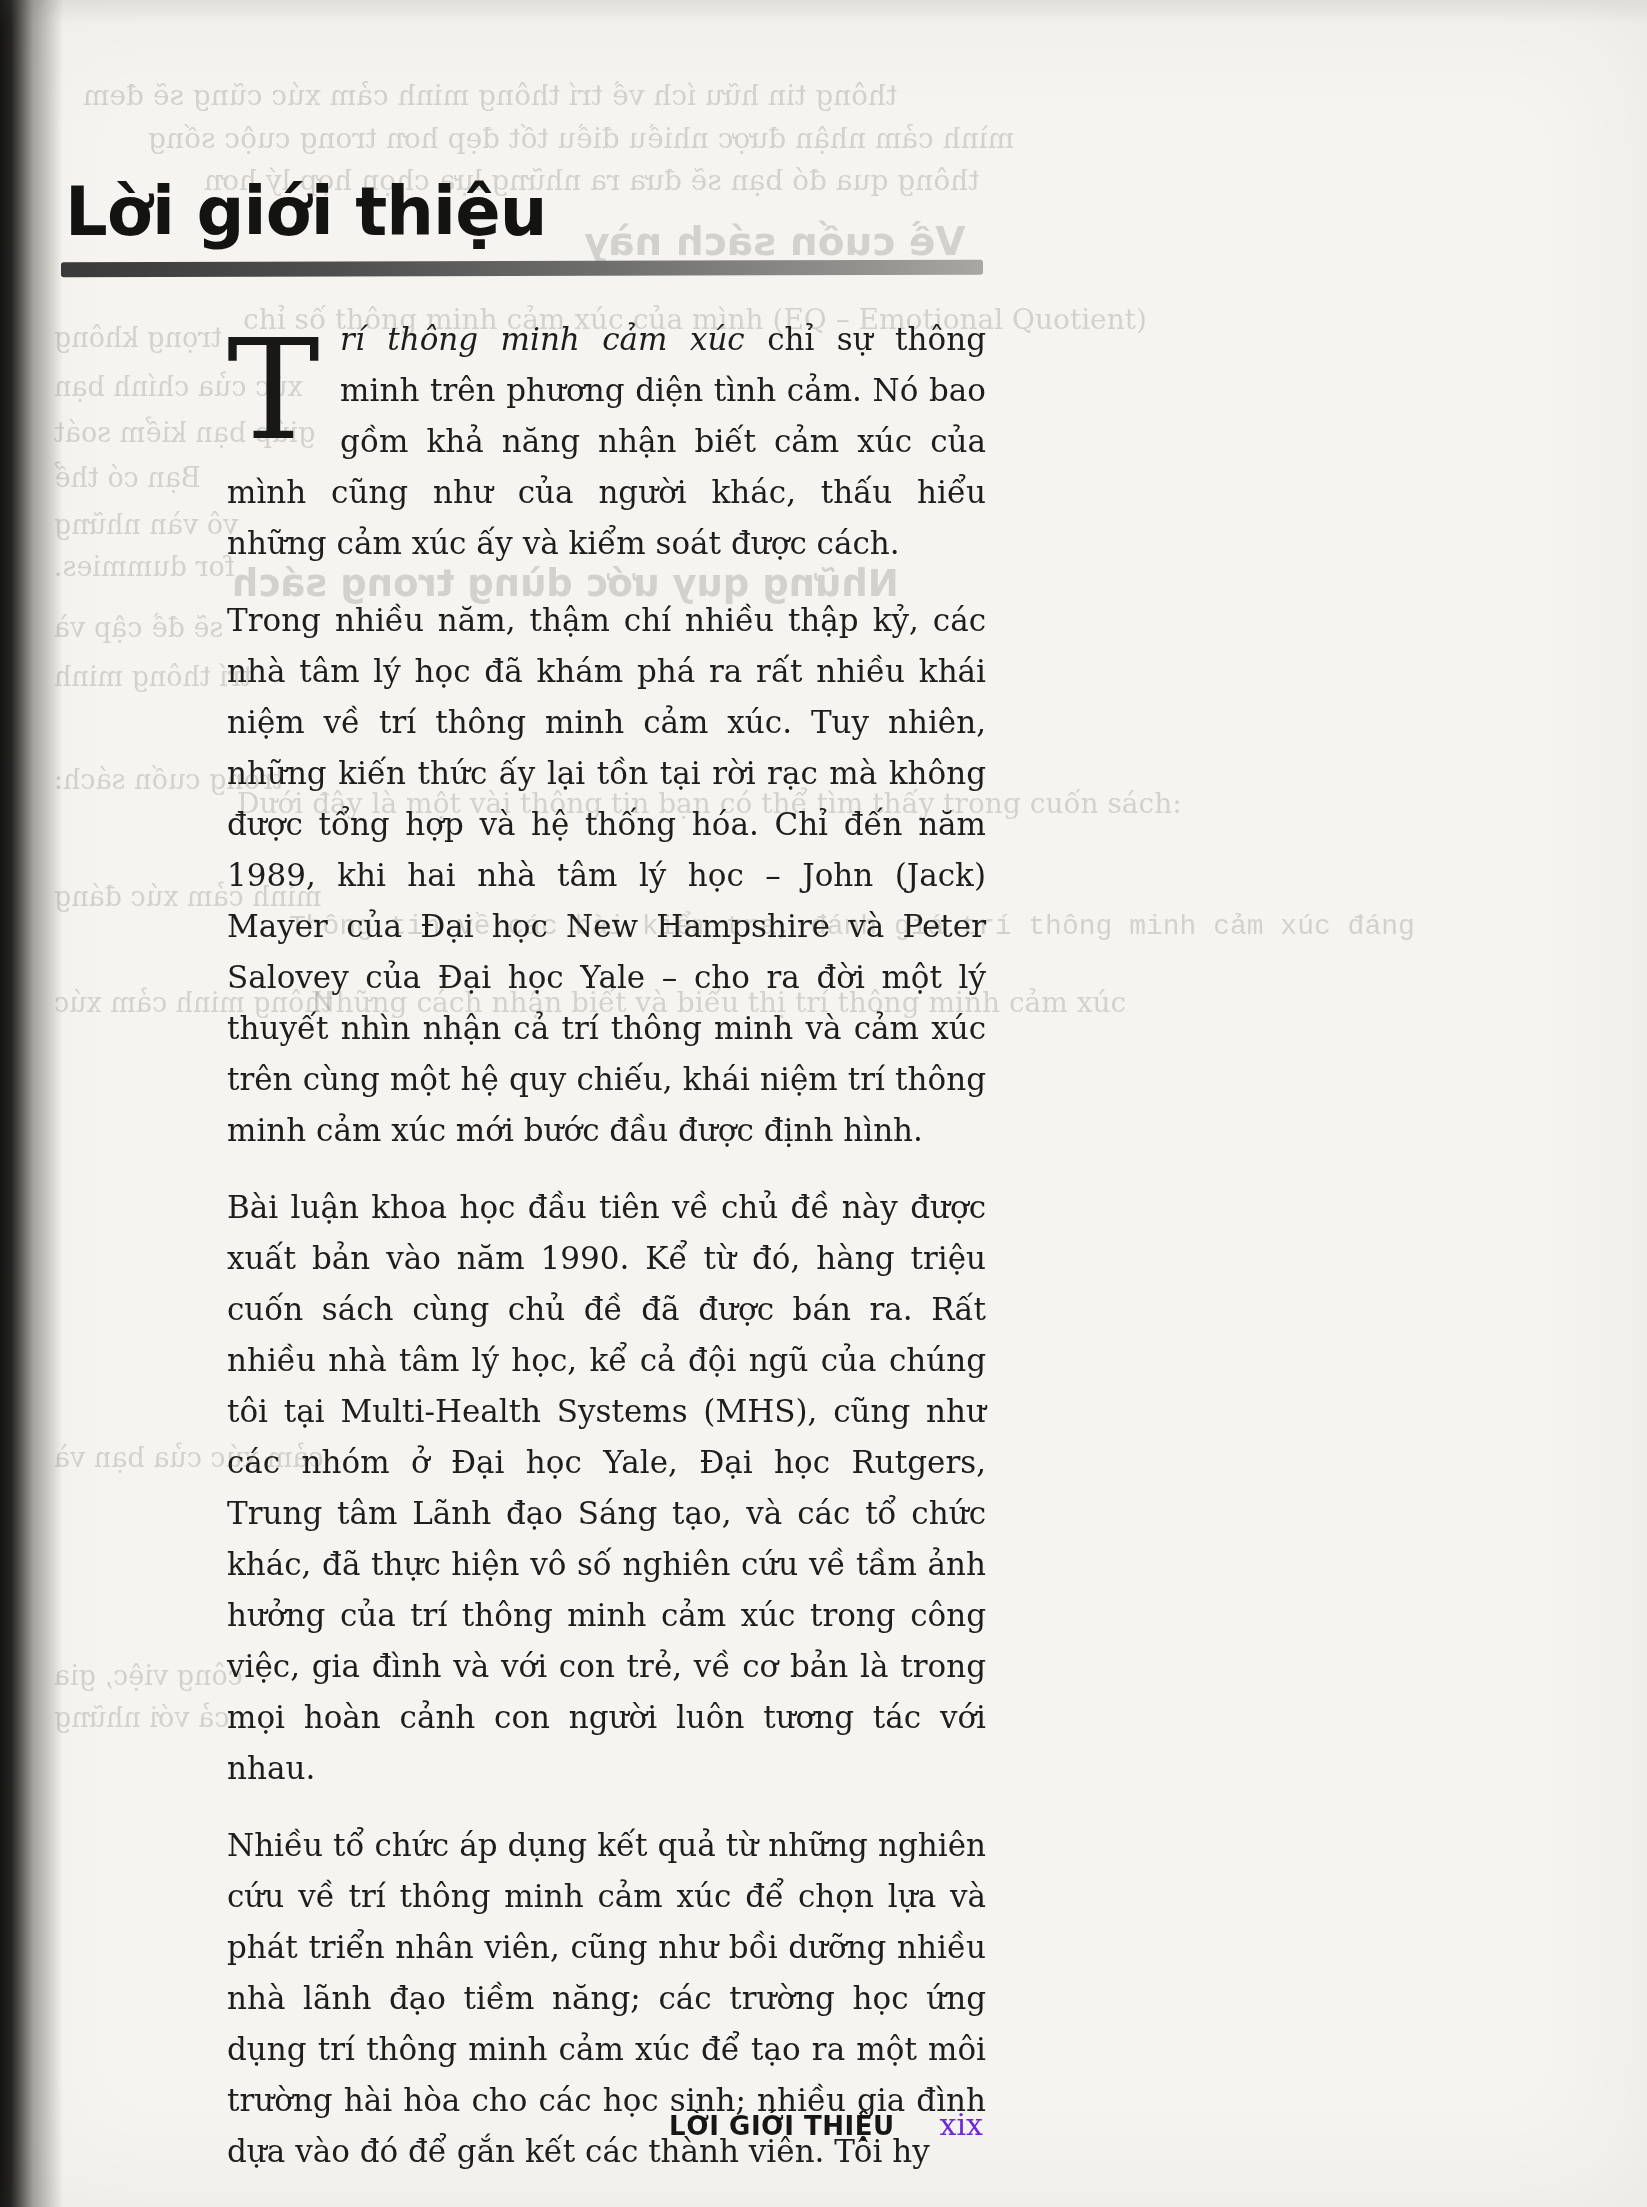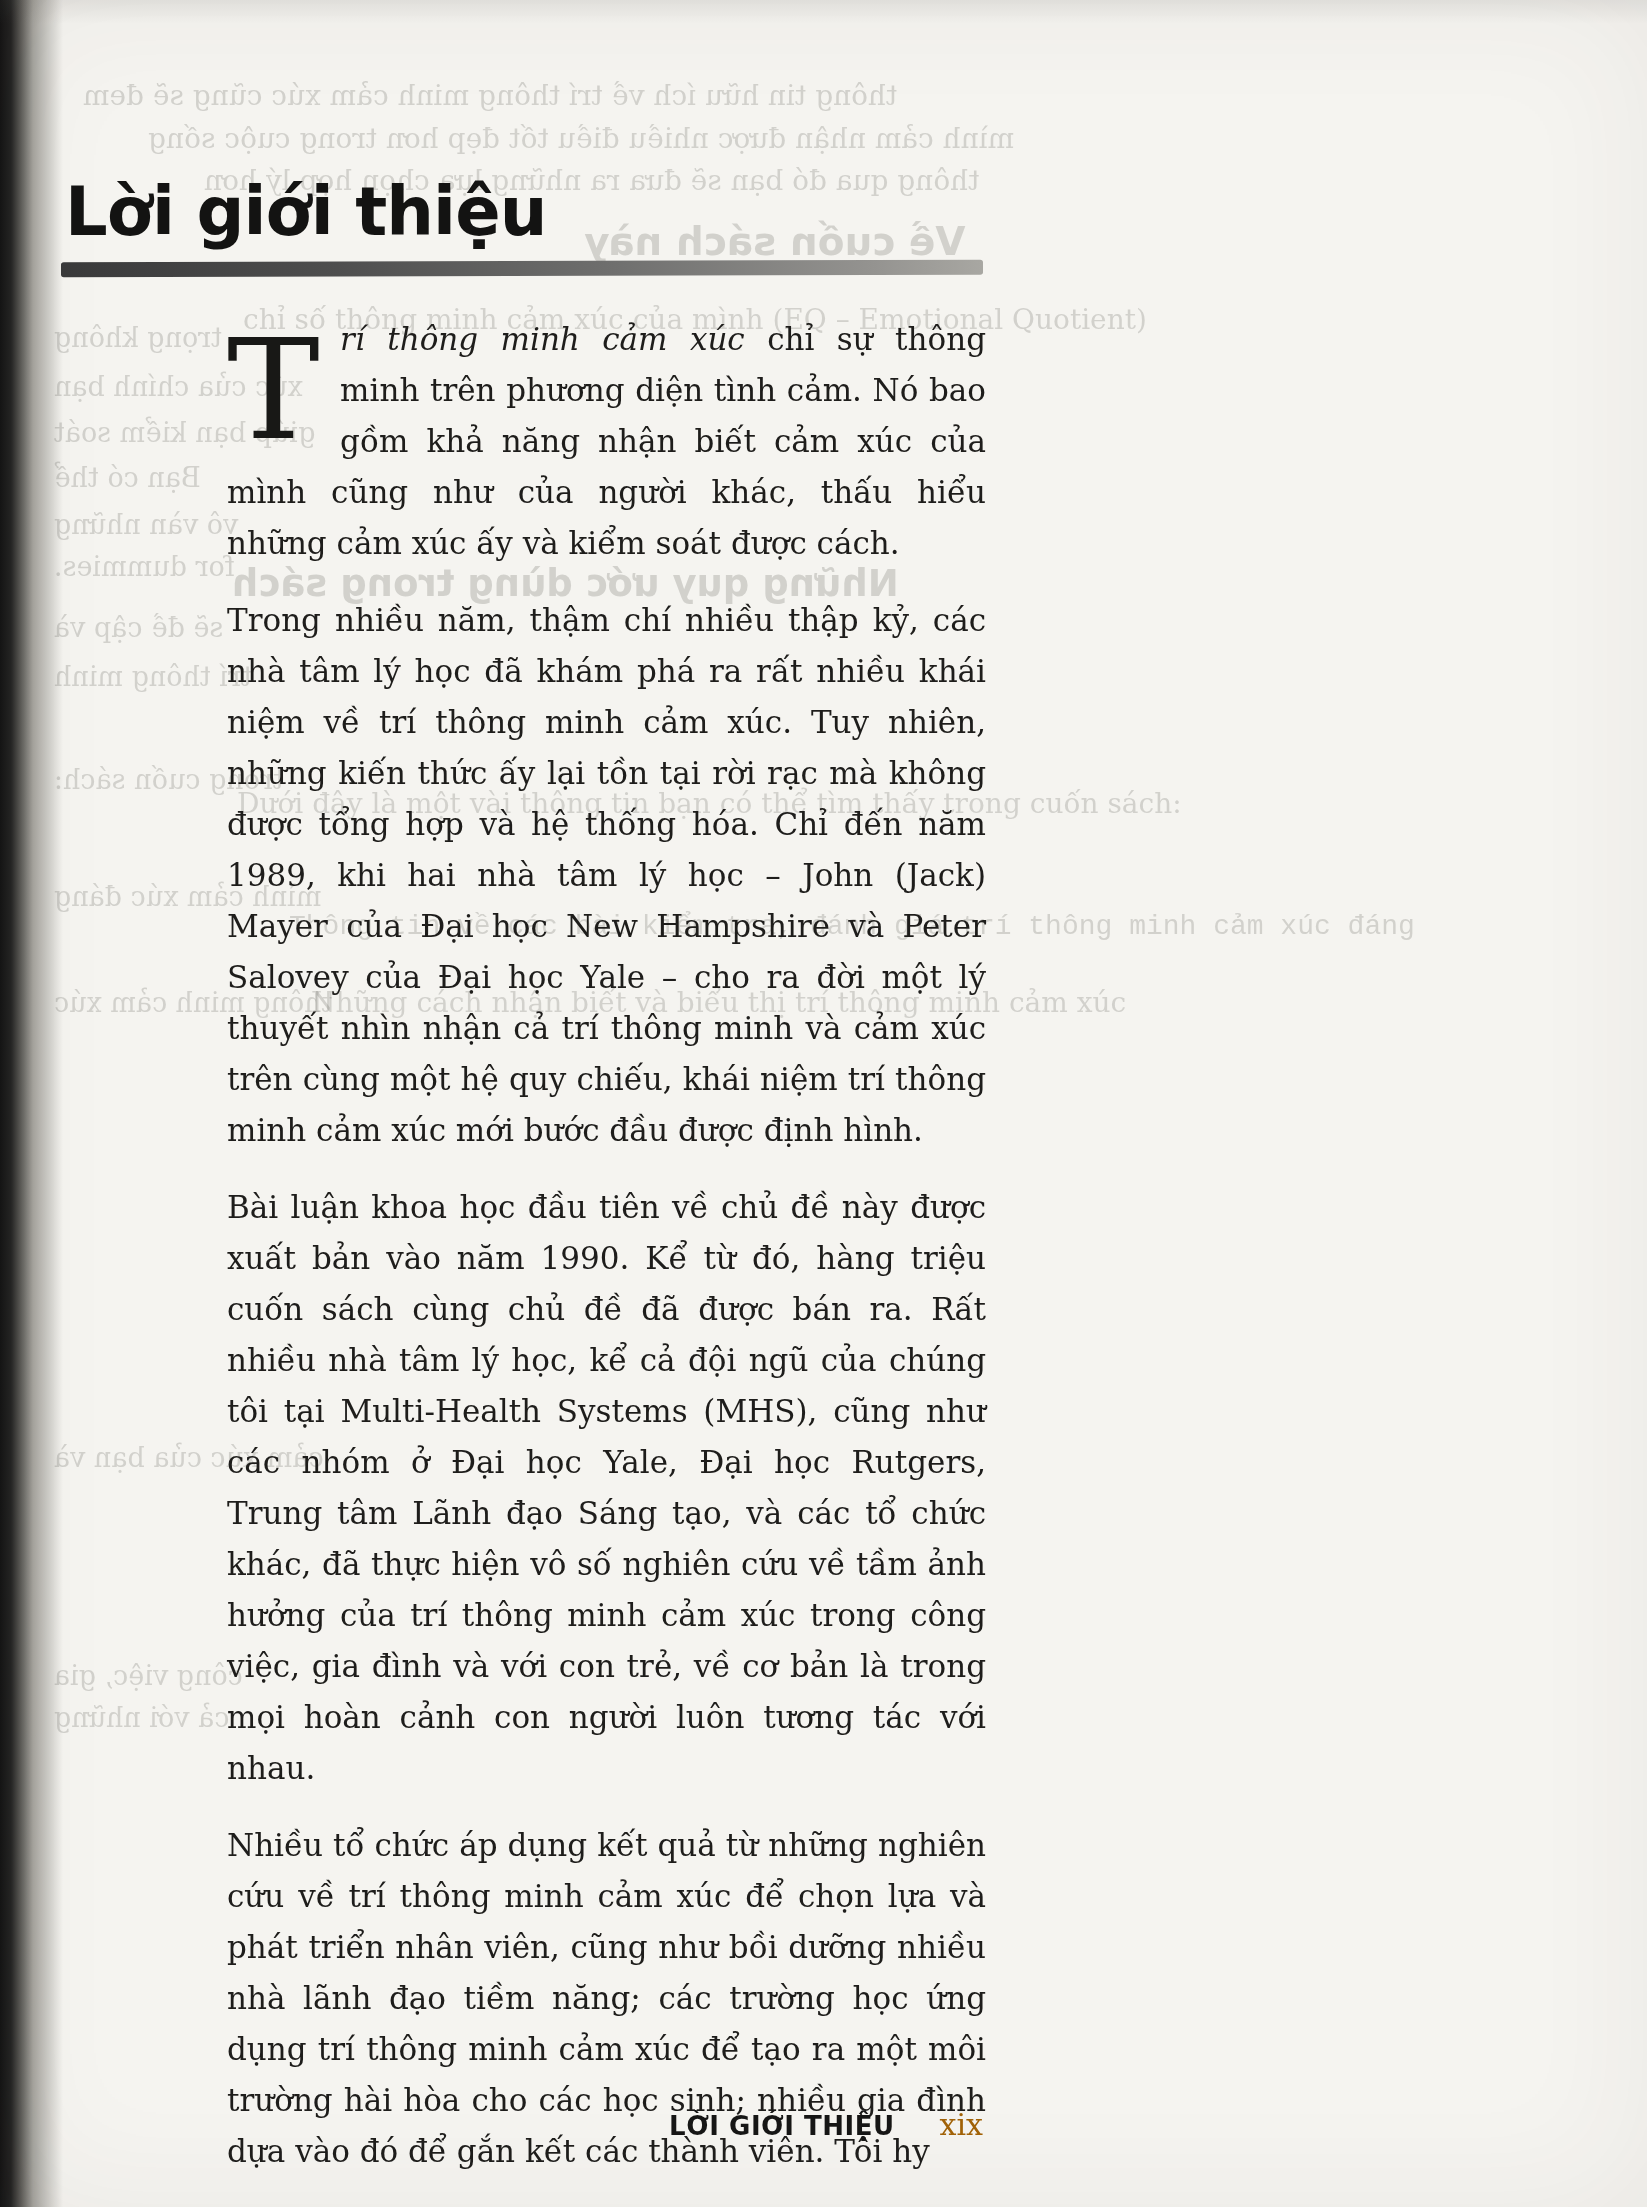--- a/index.html
+++ b/index.html
@@ -112,21 +112,21 @@
     font-family: "DejaVu Sans", sans-serif;
     font-weight: bold;
     font-size: 26px;
     letter-spacing: 0.5px;
     color: #161615;
   }
   .footer-page {
     font-family: "DejaVu Serif", serif;
     font-size: 30px;
     margin-left: 45px;
-    color: #a16207;
+    color: #6d28d9;
   }
 </style>
 </head>
 <body>
 
 <div class="page">
 
   <div class="spine"></div>
   <div class="top-smudge"></div>
 

